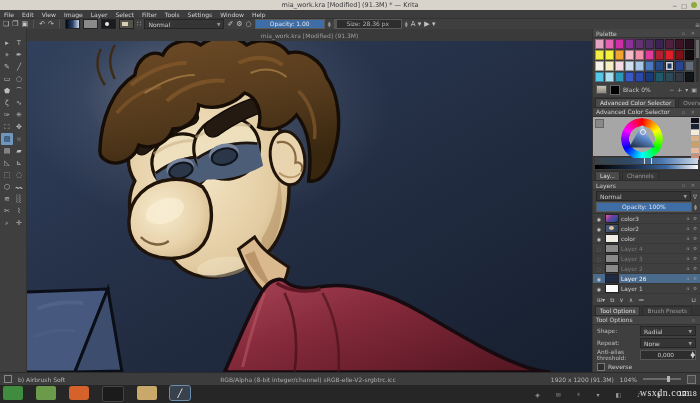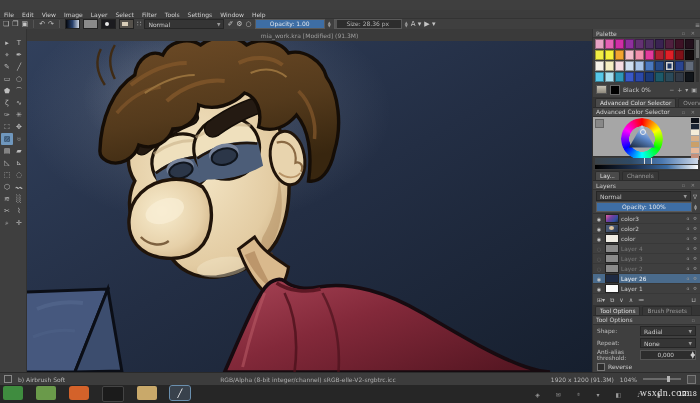--- a/index.html
+++ b/index.html
@@ -142,20 +142,28 @@
   .tray{margin-left:auto;display:flex;align-items:center;gap:16px;color:#9a9a9a;font-size:6px;}
   .tray .time{color:#e0e0e0;font-size:6.5px;margin-left:2px;}
   .watermark{position:absolute;right:10px;top:387px;font-size:10px;color:rgba(255,255,255,.85);
     font-family:Liberation Serif, serif;letter-spacing:.5px;z-index:50;}
 </style>
 </head>
 <body>
 
 <div id="app">
 
+  <div class="titlebar">
+    <span>mia_work.kra [Modified] (91.3M) * — Krita</span>
+    <span class="winbtns">
+      <span>−</span>
+      <span>□</span>
+      <span class="winbtn-close"></span>
+    </span>
+  </div>
 
   <div class="menubar" id="menubar">
       <span class="menu-item">File</span>
       <span class="menu-item">Edit</span>
       <span class="menu-item">View</span>
       <span class="menu-item">Image</span>
       <span class="menu-item">Layer</span>
       <span class="menu-item">Select</span>
       <span class="menu-item">Filter</span>
       <span class="menu-item">Tools</span>

